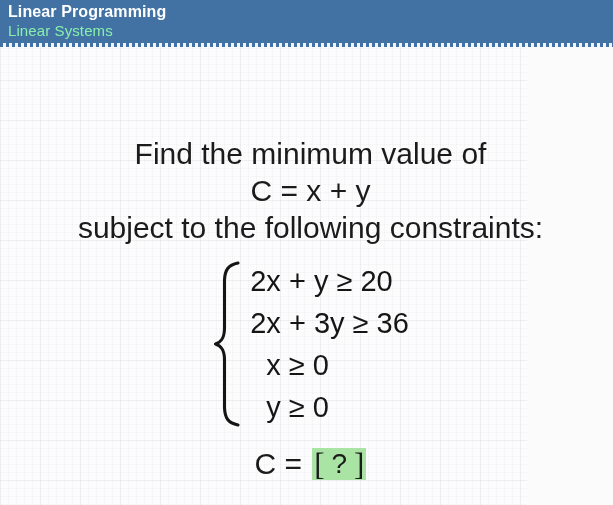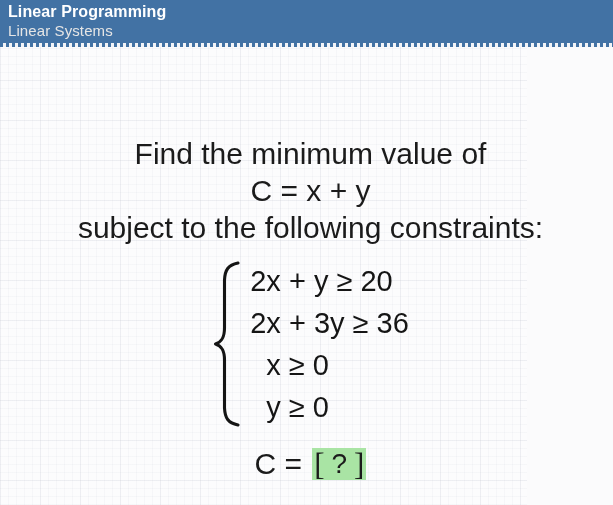--- a/index.html
+++ b/index.html
@@ -57,21 +57,21 @@
     display: block;
     color: #ffffff;
     font-size: 16px;
     font-weight: bold;
     line-height: 19px;
     letter-spacing: 0.1px;
     white-space: nowrap;
   }
   .hdr-sub {
     display: block;
-    color: #e5e5e5;
+    color: #86efac;
     font-size: 15px;
     font-weight: normal;
     line-height: 20px;
     letter-spacing: 0.1px;
     white-space: nowrap;
   }
 
   
   #body-area {
     position: absolute;

